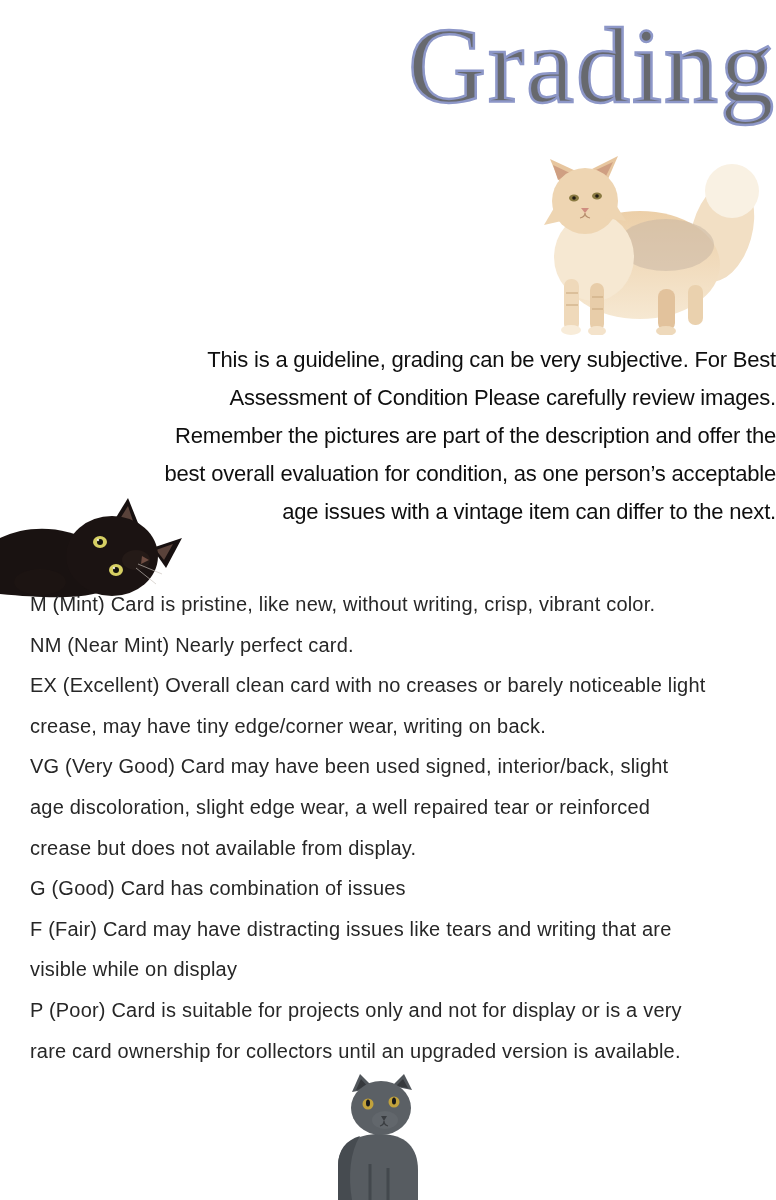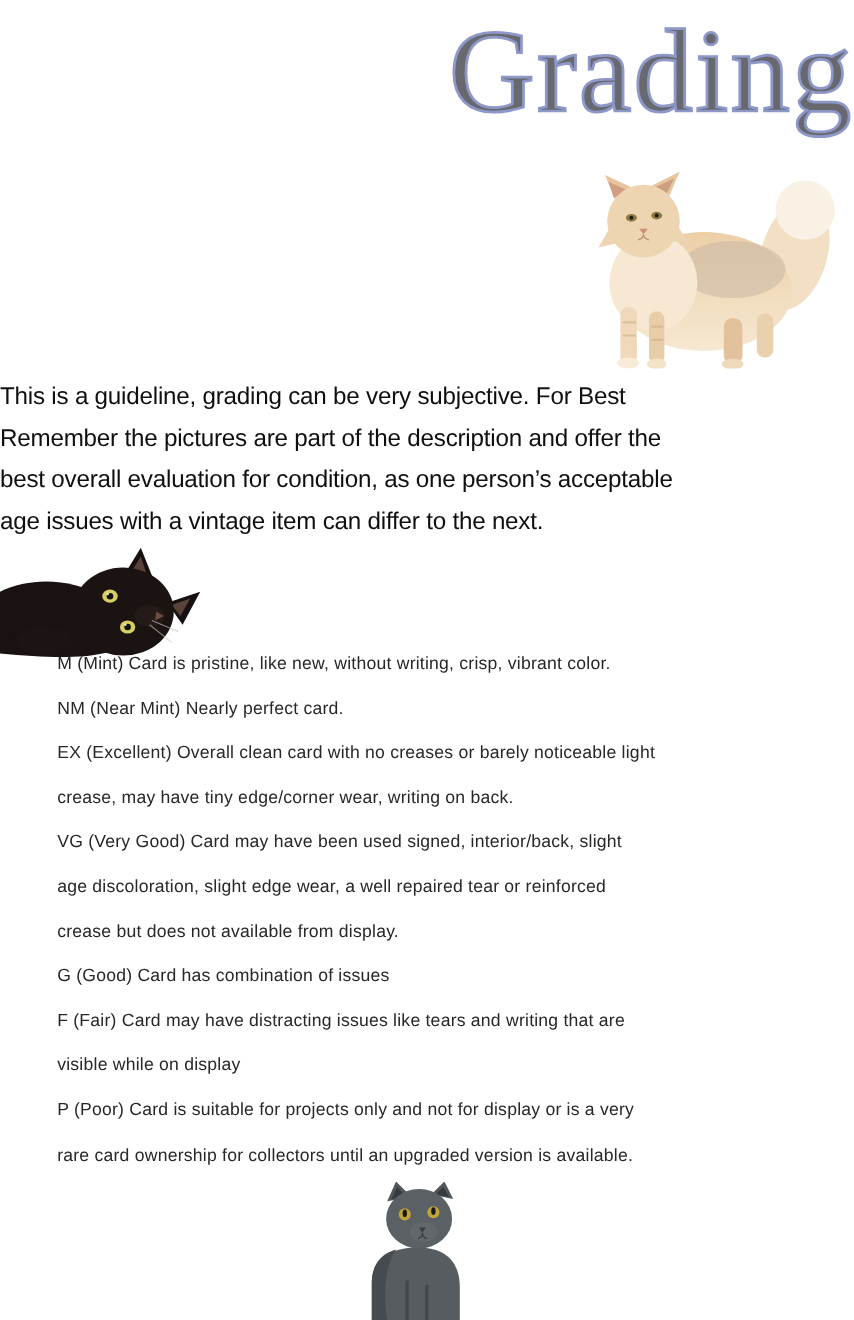--- a/index.html
+++ b/index.html
@@ -29,39 +29,38 @@
     color: #67696e;
     -webkit-text-stroke: 2.5px #8d97c8;
   }
 
   
   .intro {
     position: absolute;
     top: 341px;
     left: 0;
     width: 100%;
-    text-align: left;
+    text-align: right;
     font-size: 22px;
     line-height: 38px;
     letter-spacing: -0.2px;
     color: #0f0f0f;
   }
   .intro-line { white-space: nowrap; }
 
   
   .grading-list {
     position: absolute;
     top: 584px;
     left: 30px;
     right: 8px;
-    font-size: 16px;
+    font-size: 20px;
     line-height: 40.6px;
     letter-spacing: 0.2px;
     color: #272727;
-    margin-left: 22px;
   }
   .grading-line { white-space: nowrap; }
 
   
   .cat { position: absolute; }
   .cat-cream { left: 508px; top: 153px; width: 252px; height: 182px; }
   .cat-black { left: 0px;   top: 498px; width: 190px; height: 102px; }
   .cat-gray  { left: 312px; top: 1074px; width: 132px; height: 126px; }
   .cat svg { display: block; }
 </style>
@@ -104,20 +103,21 @@
       <circle cx="66" cy="45" r="1.8" fill="#201a12"></circle>
       <ellipse cx="89" cy="43" rx="5" ry="3.5" fill="#8a7a42"></ellipse>
       <circle cx="89" cy="43" r="1.8" fill="#201a12"></circle>
       <path d="M73,55 L81,55 L77,60 Z" fill="#cf8d80"></path>
       <path d="M77,60 Q77,64 72,65 M77,60 Q77,64 82,65" stroke="#b78f6d" stroke-width="1.2" fill="none"></path>
     </svg>
   </div>
 
   <div class="intro">
     <div class="intro-line">This is a guideline, grading can be very subjective. For Best</div>
+    <div class="intro-line">Assessment of Condition Please carefully review images.</div>
     <div class="intro-line">Remember the pictures are part of the description and offer the</div>
     <div class="intro-line">best overall evaluation for condition, as one person’s acceptable</div>
     <div class="intro-line">age issues with a vintage item can differ to the next.</div>
   </div>
 
   <div class="cat cat-black">
     <svg width="190" height="102" viewBox="0 0 190 102" xmlns="http://www.w3.org/2000/svg">
       <path d="M0,40 C28,26 66,28 92,44 C108,54 118,70 112,86 C104,100 60,102 0,96 Z" fill="#191211"></path>
       <ellipse cx="40" cy="84" rx="26" ry="13" fill="#1c1412"></ellipse>
       <polygon points="112,26 128,0 140,30" fill="#171010"></polygon>

